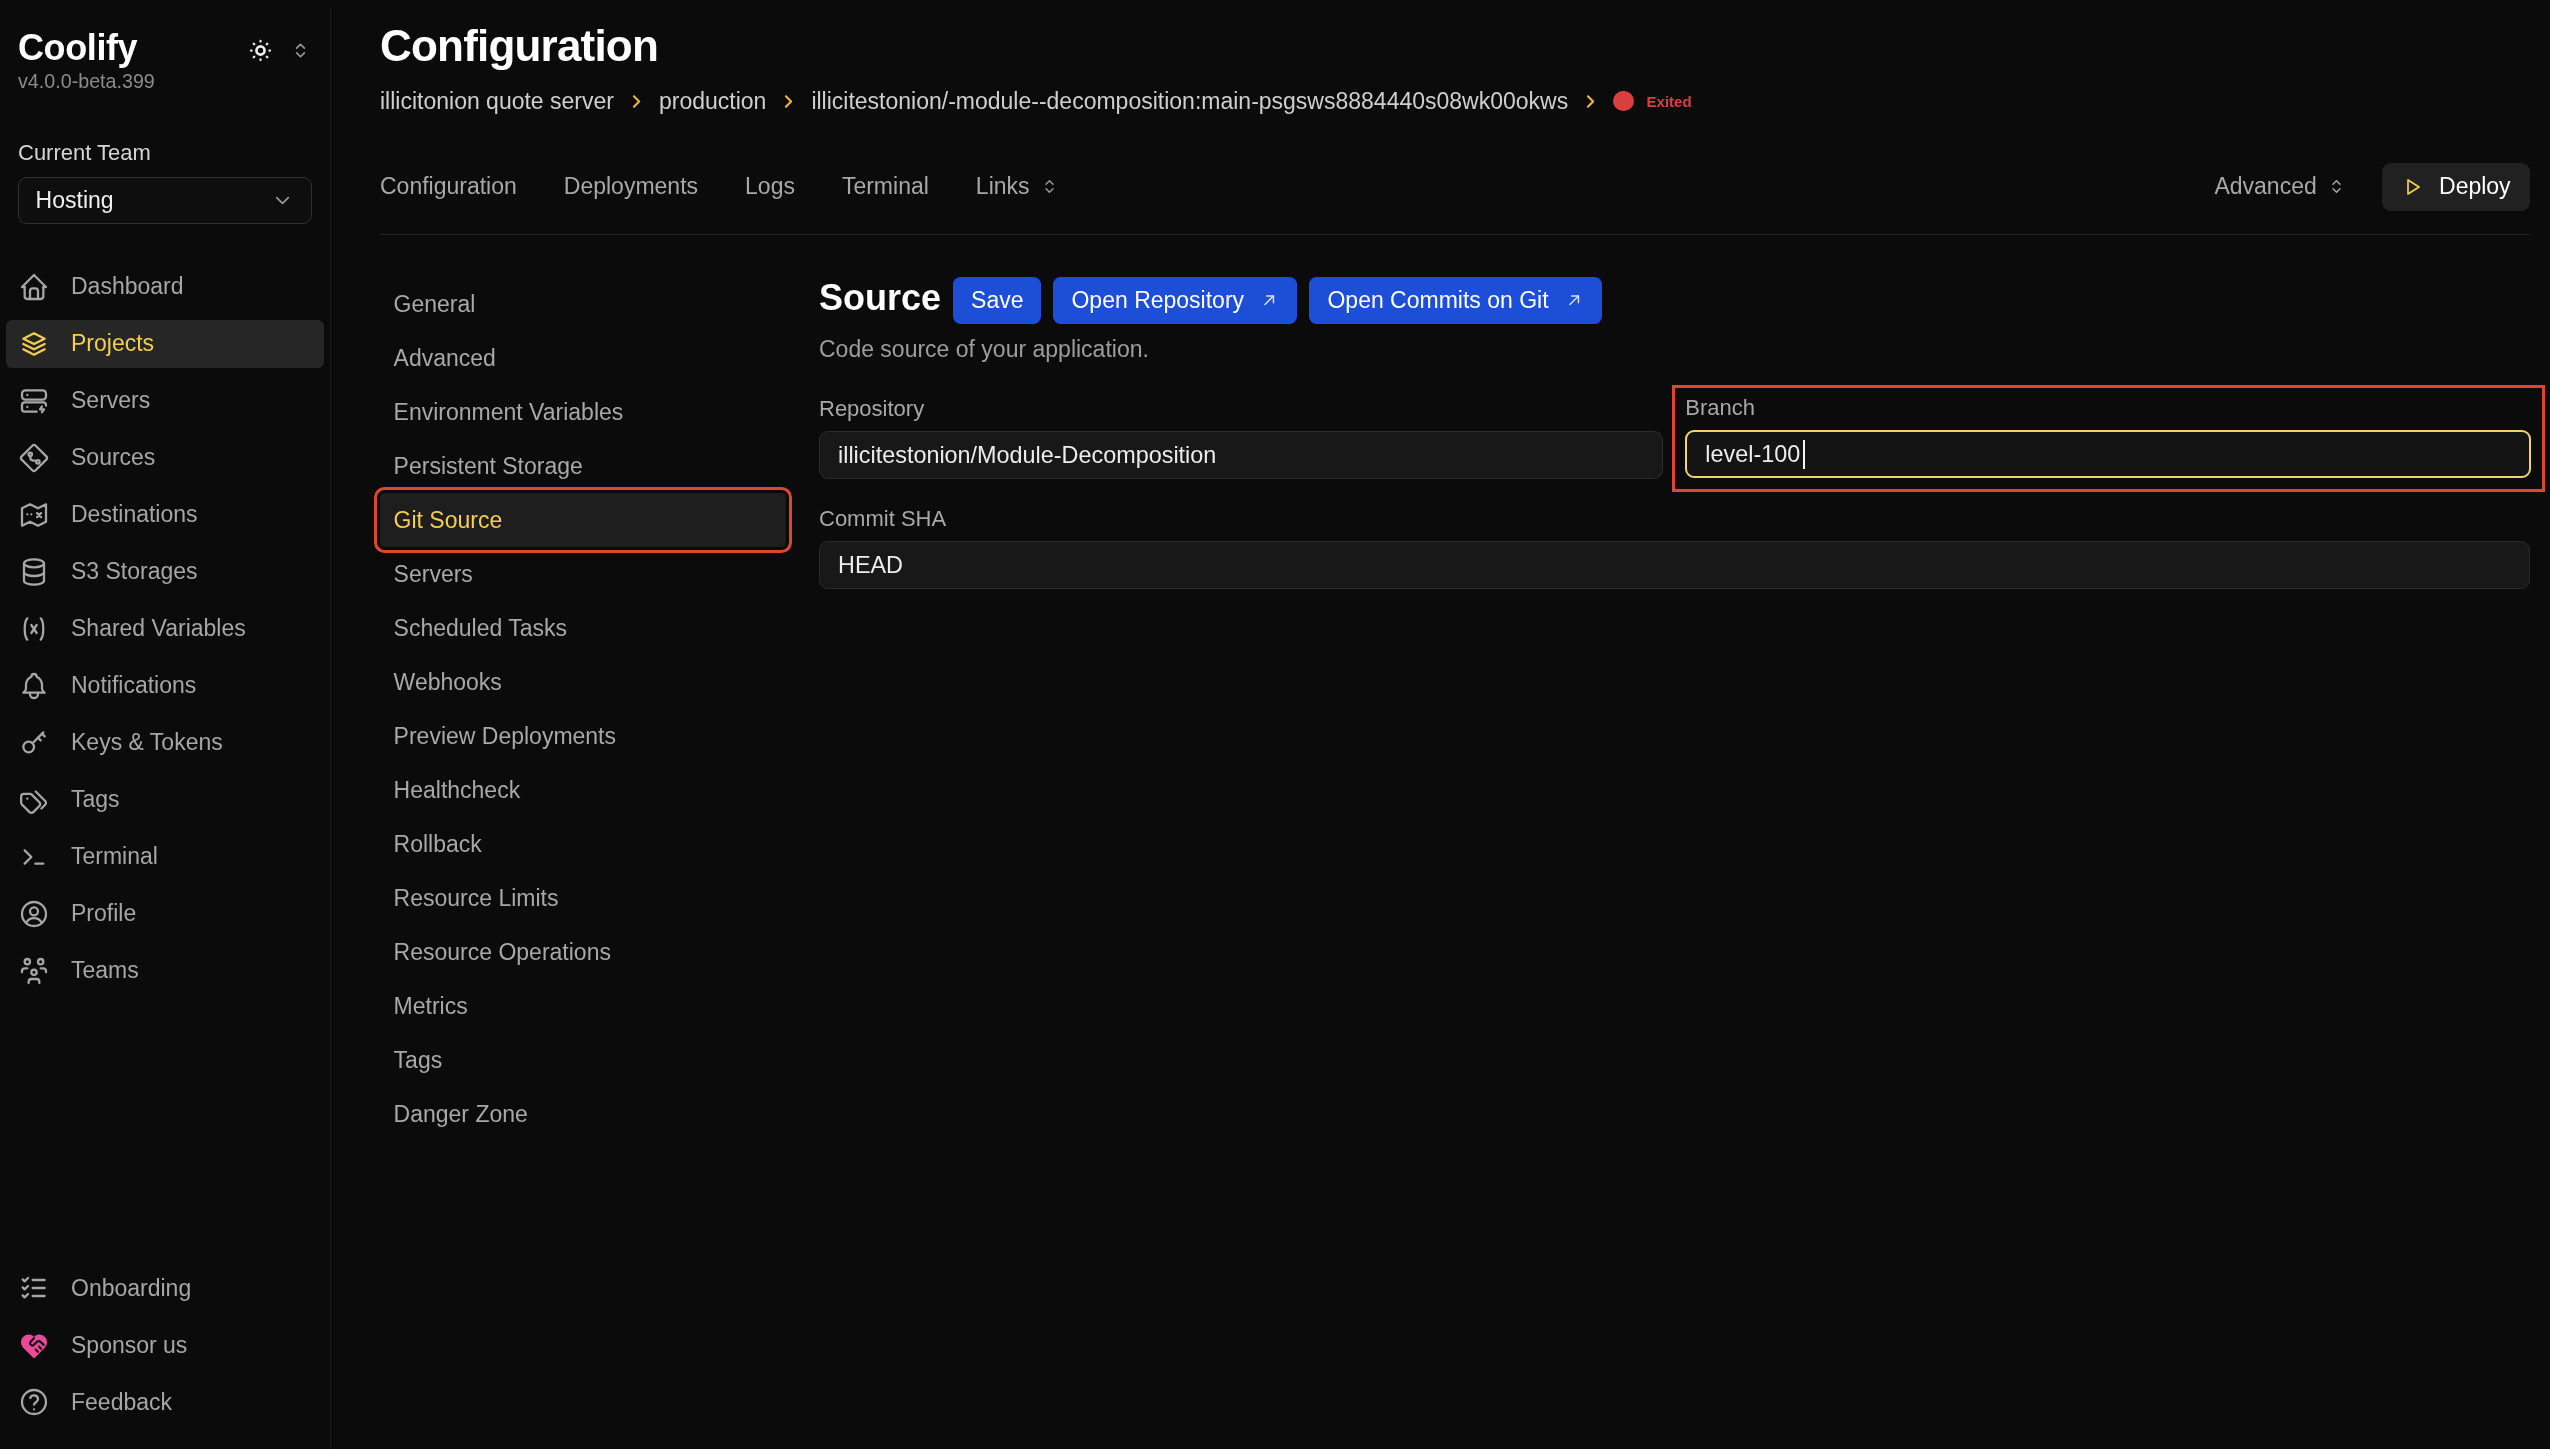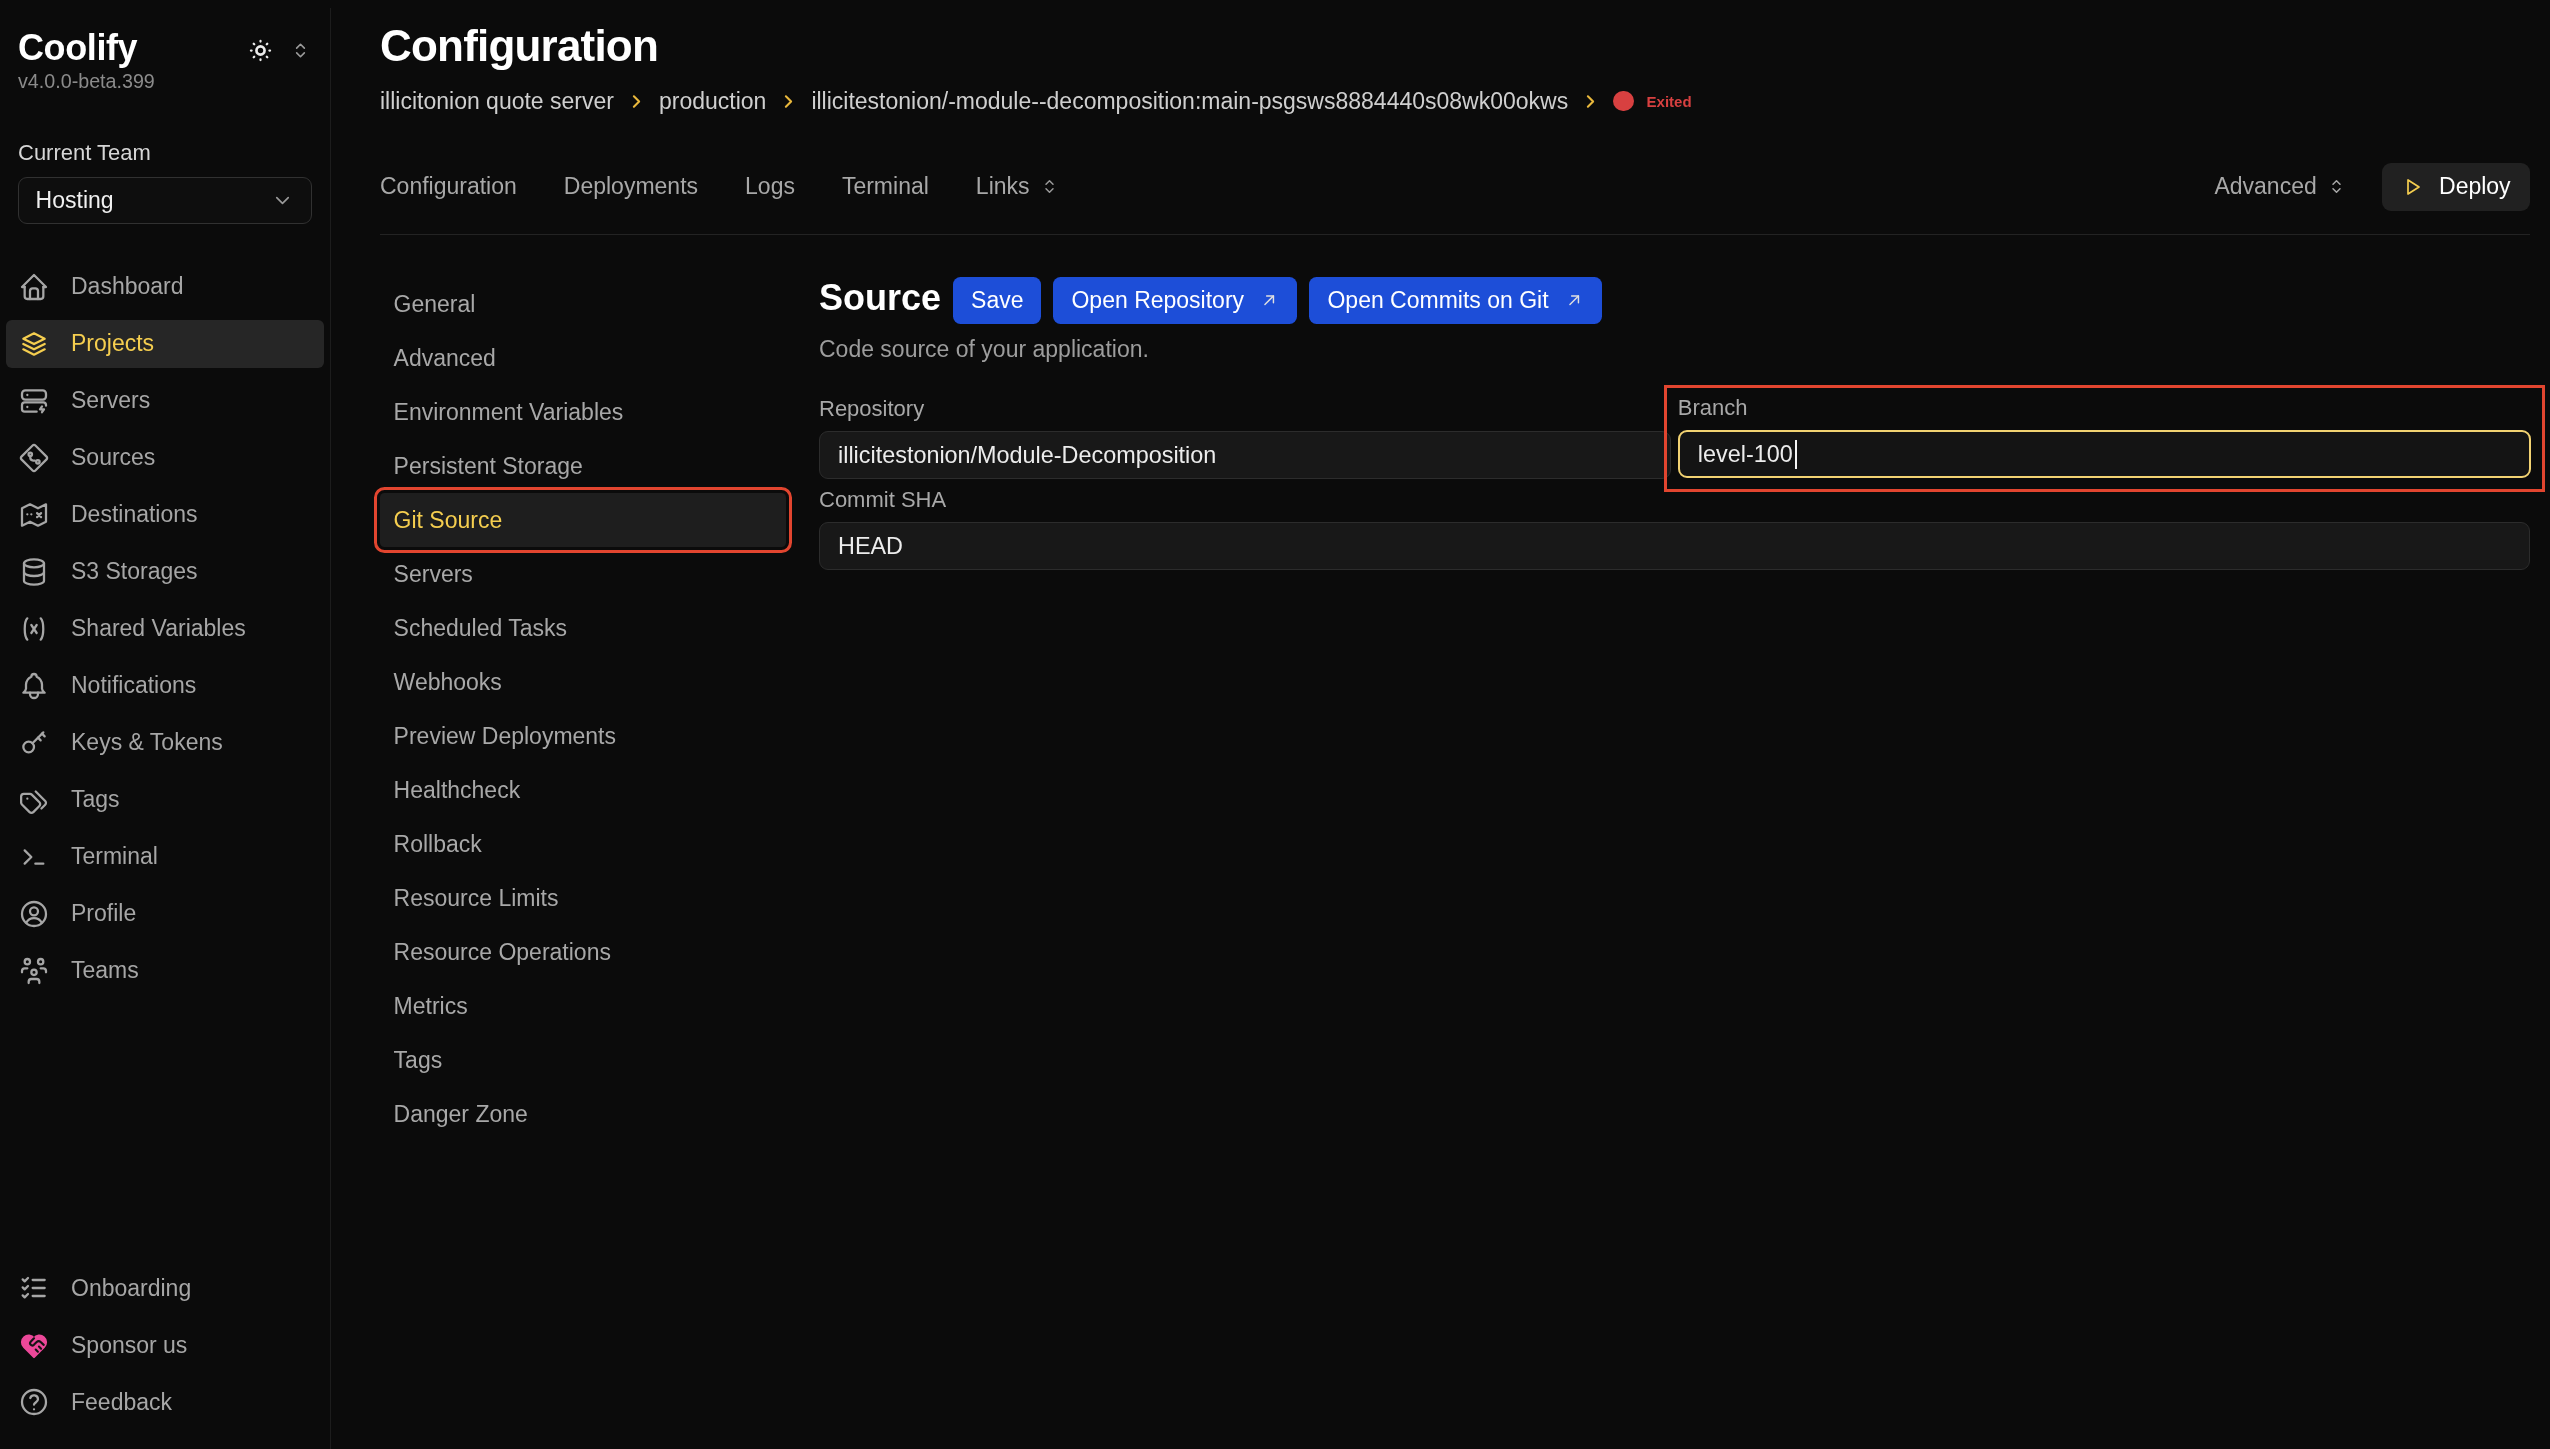--- a/index.html
+++ b/index.html
@@ -97,21 +97,21 @@
   .form-header{display:flex;align-items:flex-start;gap:12px;}
   .form-title{font-size:36px;font-weight:800;}
   .btn{
     height:47px;background:#1d4ed8;border:none;border-radius:7.6px;
     display:flex;align-items:center;gap:15px;padding:0 18px;
     font-size:23px;color:#fff;font-family:inherit;cursor:pointer;white-space:nowrap;
   }
   .btn .arrow{width:20.4px;height:20.4px;color:#e0e0e0;}
   .desc{margin-top:12px;font-size:23px;color:#9d9d9d;}
 
-  .fields{margin-top:33px;display:grid;grid-template-columns:1fr 1fr;column-gap:23px;row-gap:27px;align-items:start;gap:8px;}
+  .fields{margin-top:33px;display:grid;grid-template-columns:1fr 1fr;column-gap:23px;row-gap:27px;align-items:start;}
   .field-label{display:block;font-size:22px;color:#a8a8a8;margin-bottom:9px;}
   .input{
     width:100%;height:48px;background:#181818;border:1.5px solid #2c2c2c;border-radius:9px;
     padding:0 18px;font-size:23.4px;color:#ececec;font-family:inherit;
     display:flex;align-items:center;white-space:nowrap;overflow:hidden;
   }
   input.input{display:block;line-height:44px;}
   .field-commit{grid-column:1 / -1;}
   .red-box{
     border:3.8px solid var(--annotation-red);

